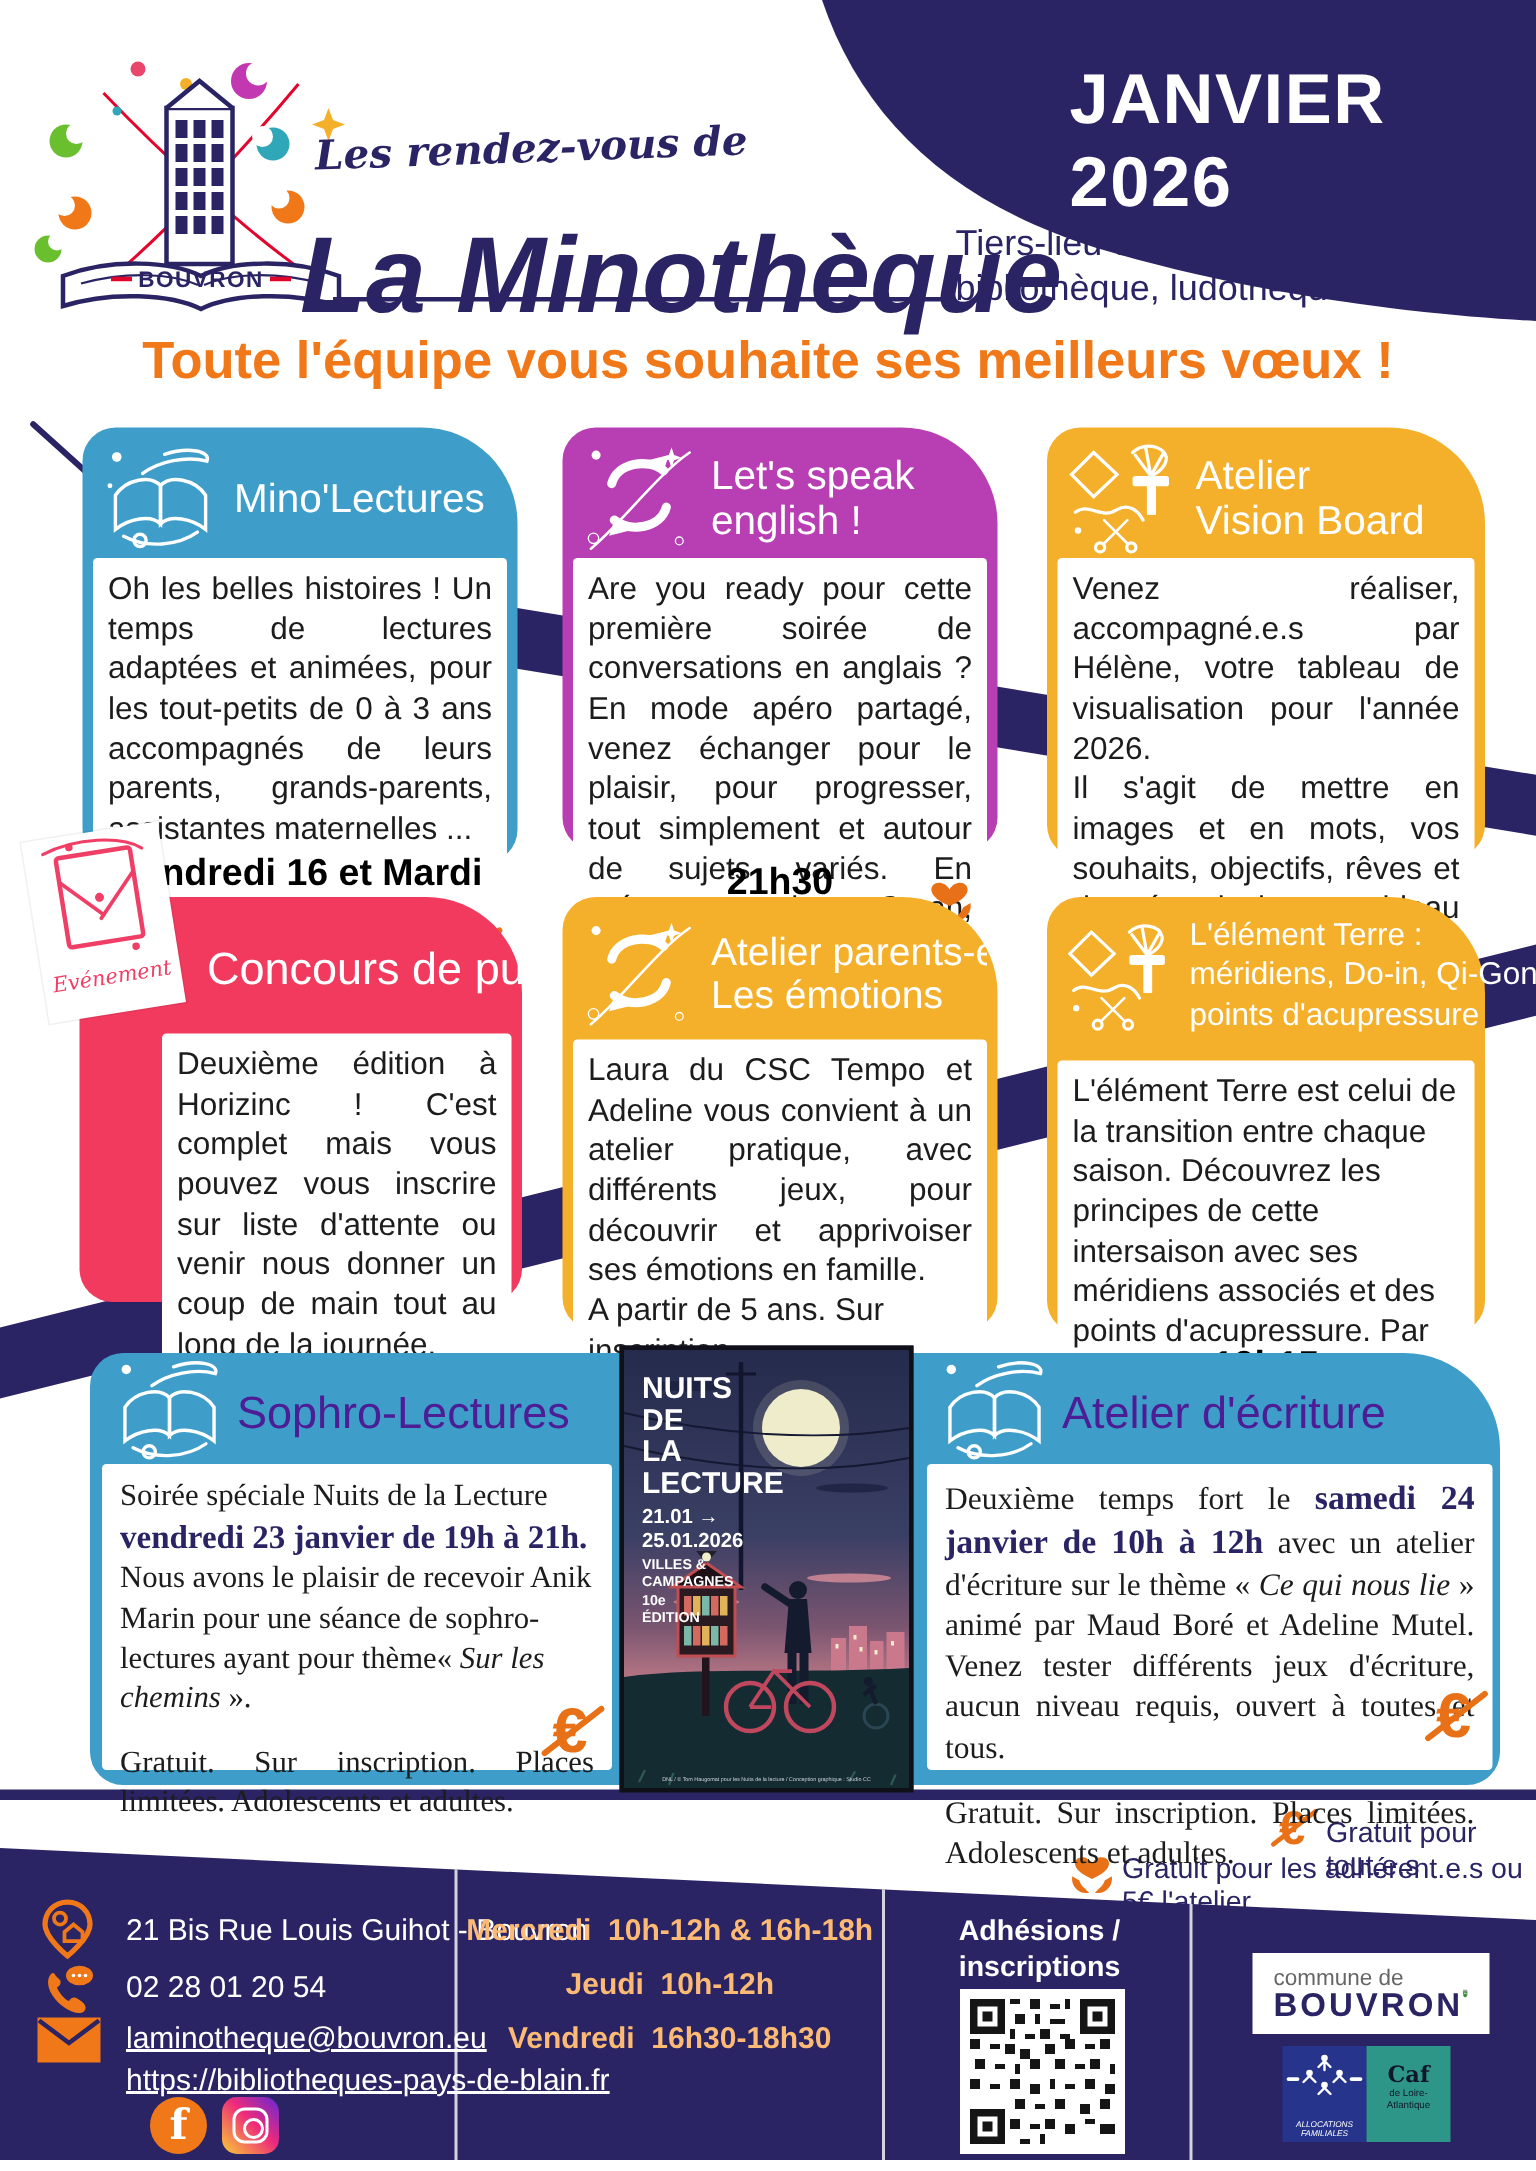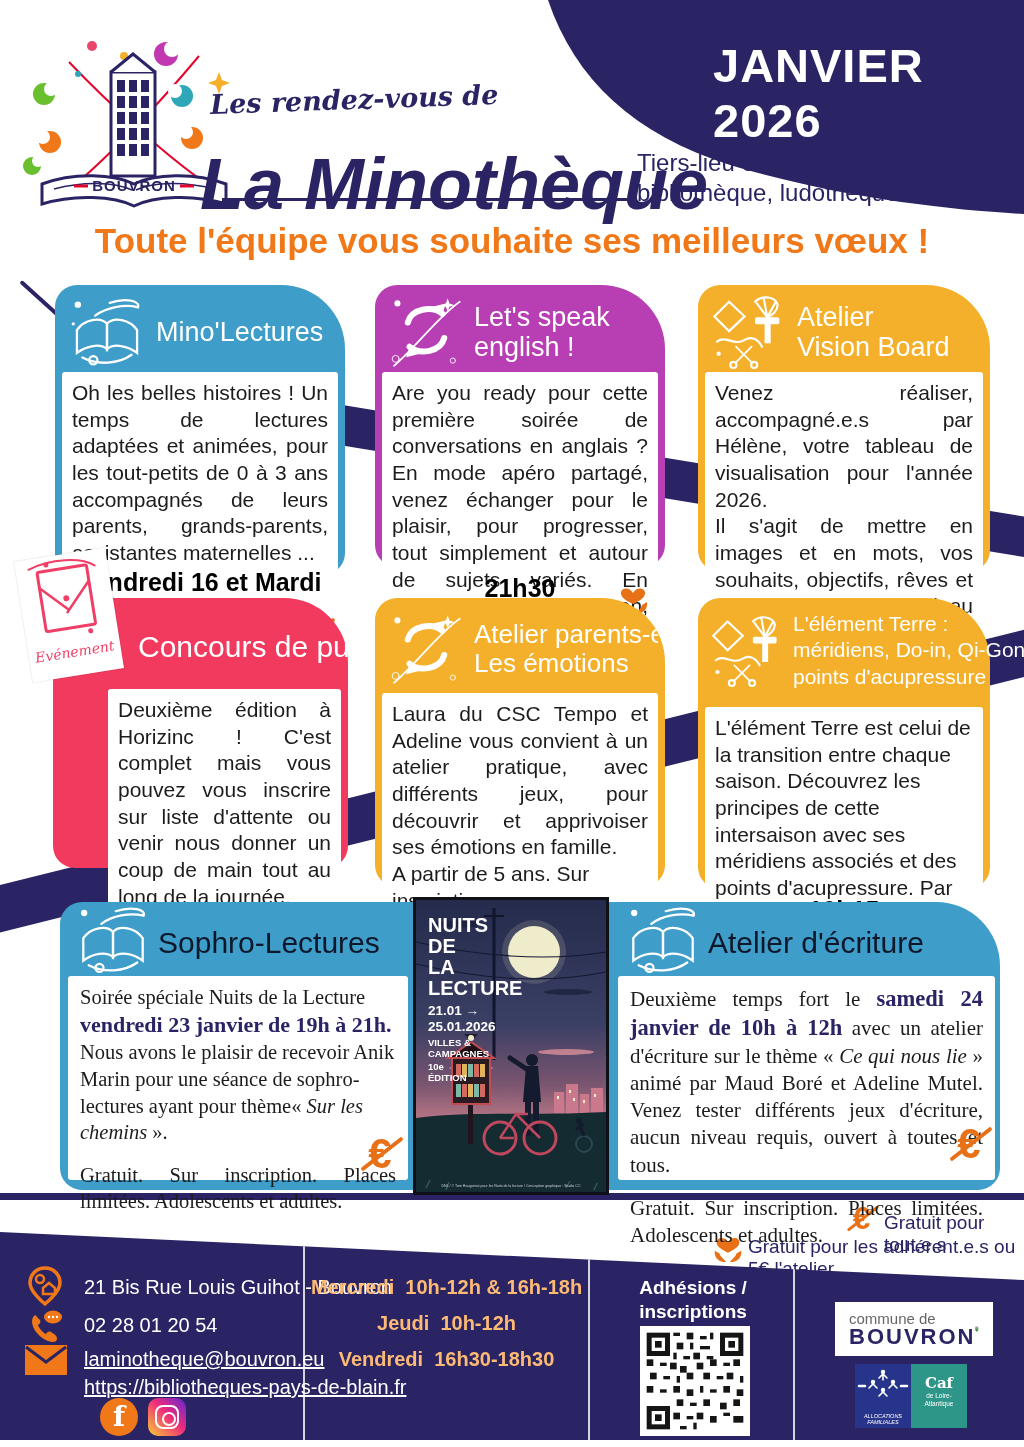--- a/index.html
+++ b/index.html
@@ -52,21 +52,21 @@
 
   
   .event-badge{left:-30px;top:-44px;width:92px;height:122px;background:#fff;
                transform:rotate(-9deg);box-shadow:0 0 0 1px rgba(0,0,0,.06);z-index:3;
                display:flex;flex-direction:column;align-items:center;}
   .event-badge .ev-label{font-family:"DejaVu Serif",serif;font-style:italic;color:#ef3f66;
                font-size:14px;margin-top:-2px;}
 
   
   .bigcard{left:60px;top:902px;width:940px;height:288px;}
-  .bighead-title{color:#0f172a;font-size:30px;font-weight:normal;}
+  .bighead-title{color:#4c1d95;font-size:30px;font-weight:normal;}
   .bigbox{background:#fff;border-radius:3px;position:absolute;padding:8px 12px;box-sizing:border-box;}
   .btext{font-size:20.5px;line-height:1.3;font-family:Liberation Serif, serif;}
   .bold-navy{color:#2a2464;font-weight:bold;}
 
   .poster{left:413px;top:897px;width:196px;height:298px;border:3px solid #101018;
           box-sizing:border-box;z-index:3;background:#262c4e;}
 
   
   .legend-text{color:#2a2464;font-size:19px;}
 
@@ -88,21 +88,21 @@
   .ig-icon::before{content:"";position:absolute;left:7px;top:7px;right:7px;bottom:7px;
            border:2.5px solid #fff;border-radius:8px;}
   .ig-icon::after{content:"";position:absolute;left:14px;top:14px;width:10px;height:10px;
            border:2.5px solid #fff;border-radius:50%;}
   .commune-box{left:835px;top:80px;width:158px;height:54px;background:#fff;position:absolute;
                display:flex;align-items:center;padding:2px 14px;box-sizing:border-box;}
   .commune-txt1{color:#666;font-size:15px;line-height:15px;}
   .commune-txt2{color:#2a2464;font-size:22px;font-weight:bold;letter-spacing:2px;line-height:22px;}
   .caf-box{position:absolute;width:56px;height:64px;}
   .caf-blue{left:855px;top:142px;background:#27348b;}
-  .caf-teal{left:911px;top:142px;background:#2e9688;color:#ffffff;text-align:center;}
+  .caf-teal{left:911px;top:142px;background:#2e9688;color:#0f172a;text-align:center;}
   .caf-teal .caf-big{font-family:"DejaVu Serif",serif;font-weight:bold;font-size:15px;margin-top:10px;}
   .caf-teal .caf-small{font-size:6.5px;line-height:8px;}
   .caf-blue .caf-small{color:#fff;font-size:5.5px;font-style:italic;text-align:center;line-height:6px;margin-top:1px;}
 </style>
 </head>
 <body>
 
 <div class="page">
 
   

